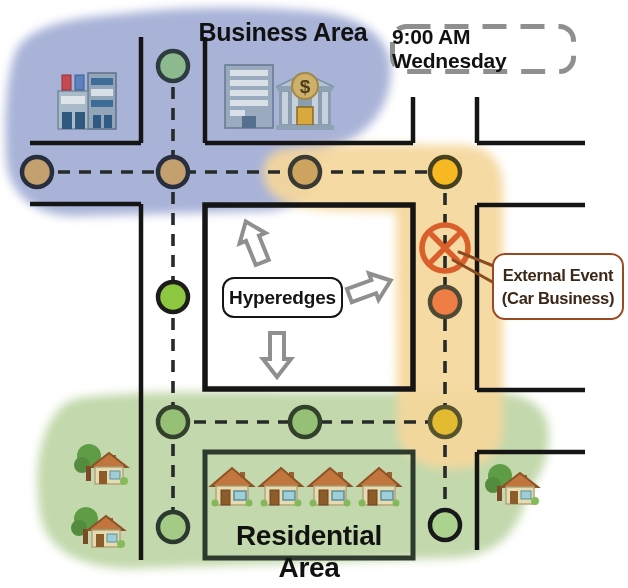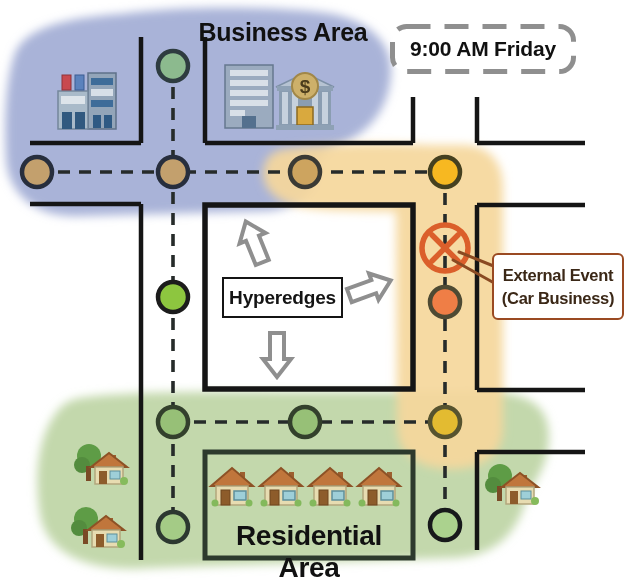--- a/index.html
+++ b/index.html
@@ -8,31 +8,31 @@
     font-family:"Liberation Sans",sans-serif;background:#fff;
   }
   #scene{position:absolute;left:0;top:0;}
   .overlay{position:absolute;box-sizing:border-box;}
   .area-label{color:#111;font-weight:700;font-size:25px;letter-spacing:-0.3px;text-align:center;}
   .badge-text{
     color:#111;font-weight:600;font-size:21px;letter-spacing:-0.2px;
     display:flex;align-items:center;justify-content:center;
   }
   .callout-box{
-    background:#fff;border-radius:0;display:flex;flex-direction:column;
+    background:#fff;border-radius:12px;display:flex;flex-direction:column;
     align-items:center;justify-content:center;
   }
   #hyperedges-box{
     left:222px;top:277px;width:121px;height:41px;
     border:2.5px solid #141414;font-size:19px;font-weight:600;color:#141414;
     letter-spacing:-0.2px;
   }
   #external-event-box{
     left:492px;top:253px;width:132px;height:67px;
-    border:2.5px solid #9a4a22;border-radius:6px;
+    border:2.5px solid #9a4a22;border-radius:13px;
     font-size:16.5px;font-weight:600;line-height:1.35;letter-spacing:-0.3px;
     color:#3b2817;text-align:center;
   }
   #business-label{left:198px;top:18px;width:170px;}
   #residential-label{left:228px;top:520px;width:162px;font-size:28px;}
   #time-badge-text{left:392px;top:26px;width:182px;height:46px;}
   .g-node{stroke-width:4.5;}
   .g-edge{stroke-width:3.6;stroke-dasharray:12 9;fill:none;}
 </style>
 </head>
@@ -193,21 +193,21 @@
     <use href="#block-arrow" transform="translate(254,242) rotate(-22)"></use>
     <use href="#block-arrow" transform="translate(370,288) rotate(70)"></use>
     <use href="#block-arrow" transform="translate(277,355) rotate(180)"></use>
   </g>
 
   <rect x="392.5" y="26.5" width="181" height="45" rx="14" fill="#ffffff" stroke="#8f8f8f" stroke-width="5" stroke-dasharray="24 14"></rect>
 </svg>
 
 <div class="overlay area-label" id="business-label">Business Area</div>
 
-<div class="overlay badge-text" id="time-badge-text">9:00 AM Friday</div>
+<div class="overlay badge-text" id="time-badge-text">9:00 AM Wednesday</div>
 
 <div class="overlay callout-box" id="hyperedges-box">
   <span>Hyperedges</span>
 </div>
 
 <div class="overlay callout-box" id="external-event-box">
   <span>External Event</span>
   <span>(Car Business)</span>
 </div>
 

